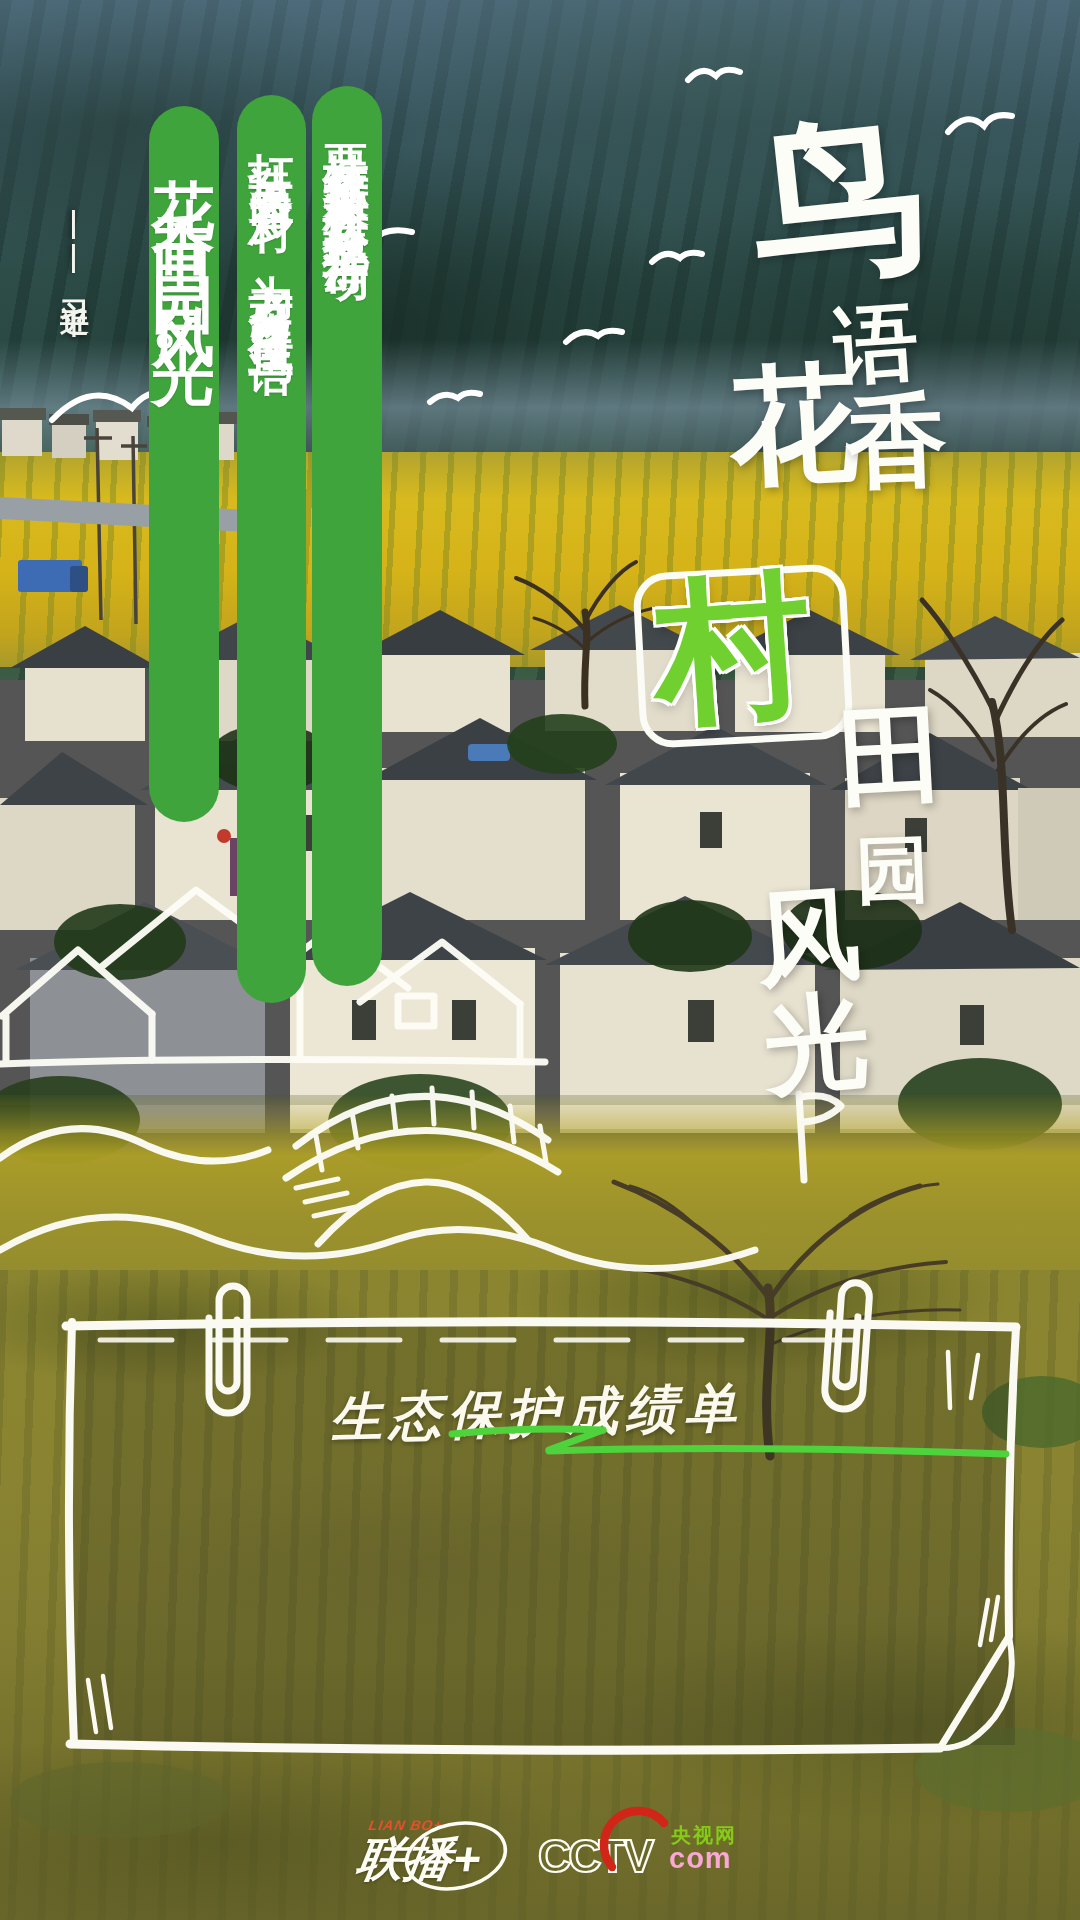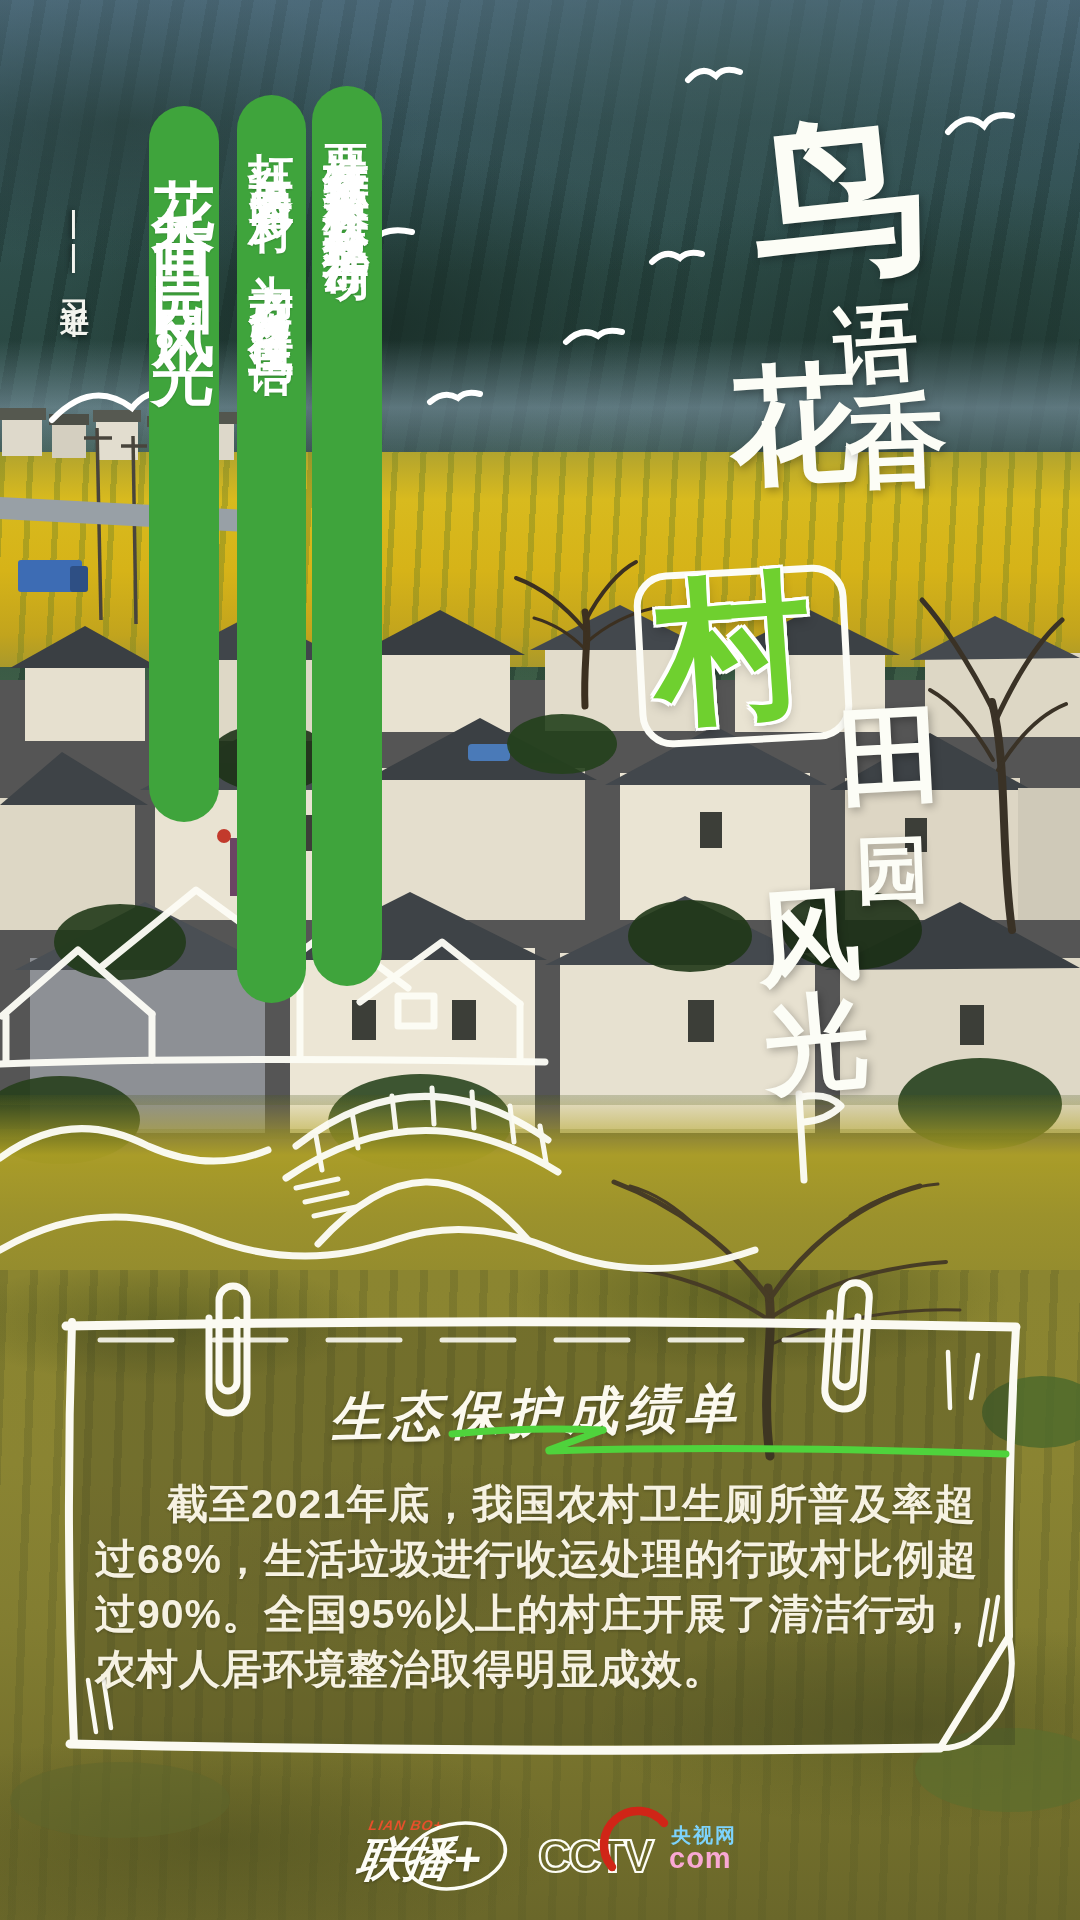--- a/index.html
+++ b/index.html
@@ -98,21 +98,21 @@
   
   .lianbo-small{
     position:absolute;left:369px;top:1817px;z-index:60;color:var(--lianbo-red);
     font-size:14px;font-weight:700;font-style:italic;letter-spacing:1px;transform:skewX(-10deg);
   }
   .lianbo-main{
     position:absolute;left:357px;top:1828px;z-index:60;color:#fdfdf6;
     font-size:47px;font-weight:700;font-style:italic;letter-spacing:1px;transform:skewX(-8deg);
     text-shadow:0 1px 3px rgba(0,0,0,.3);
   }
-  .cctv-site{position:absolute;left:671px;top:1822px;z-index:60;color:#7dd3fc;font-size:20px;font-weight:700;letter-spacing:2px;}
+  .cctv-site{position:absolute;left:671px;top:1822px;z-index:60;color:#84cc16;font-size:20px;font-weight:700;letter-spacing:2px;}
   .cctv-domain{position:absolute;left:669px;top:1842px;z-index:60;color:#f9a8d4;font-size:29px;font-weight:700;letter-spacing:1px;}
   svg{display:block;}
   .svg-abs{position:absolute;left:0;top:0;z-index:30;}
   .z20{z-index:20;} .z25{z-index:25;} .z35{z-index:35;} .z52{z-index:52;} .z58{z-index:58;}
 </style>
 </head>
 <body>
 
 <div class="poster" style="--pill-green: #3fa43c; --cun-green: #6fd02f; --underline-green: #4fd33c; --lianbo-red: #e6502b; --cctv-red: #d02517;">
 
@@ -343,26 +343,20 @@
     </g>
   </svg>
   <div class="note-title">生态保护成绩单</div>
   <svg class="svg-abs z58" width="1080" height="1920" viewBox="0 0 1080 1920">
     <g stroke="var(--underline-green)" stroke-width="7" fill="none" stroke-linecap="round">
       <path d="M452,1434 Q520,1427 603,1430"></path>
       <path d="M603,1430 L549,1450"></path>
       <path d="M549,1451 Q750,1445 1006,1454"></path>
     </g>
   </svg>
-  <div class="note-body">
-    <div class="note-line indent">截至2021年底，我国农村卫生厕所普及率超</div>
-    <div class="note-line">过68%，生活垃圾进行收运处理的行政村比例超</div>
-    <div class="note-line">过90%。全国95%以上的村庄开展了清洁行动，</div>
-    <div class="note-line">农村人居环境整治取得明显成效。</div>
-  </div>
 
   <div class="lianbo-small">LIAN BO+</div>
   <div class="lianbo-main">联播+</div>
   <svg class="svg-abs" width="1080" height="1920" viewBox="0 0 1080 1920" style="z-index:61;">
     <ellipse cx="0" cy="0" rx="50" ry="32" transform="translate(456,1856) rotate(-12)" fill="none" stroke="#fdfdf6" stroke-width="3.5"></ellipse>
     <text x="538" y="1872" font-family="Liberation Sans, DejaVu Sans, sans-serif" font-size="46" font-weight="bold" letter-spacing="-3" fill="none" stroke="#fdfdf6" stroke-width="2.2">CCTV</text>
     <path d="M664,1823 A31,31 0 1 0 612,1867" fill="none" stroke="var(--cctv-red)" stroke-width="8.5" stroke-linecap="round"></path>
   </svg>
   <div class="cctv-site">央视网</div>
   <div class="cctv-domain">com</div>

